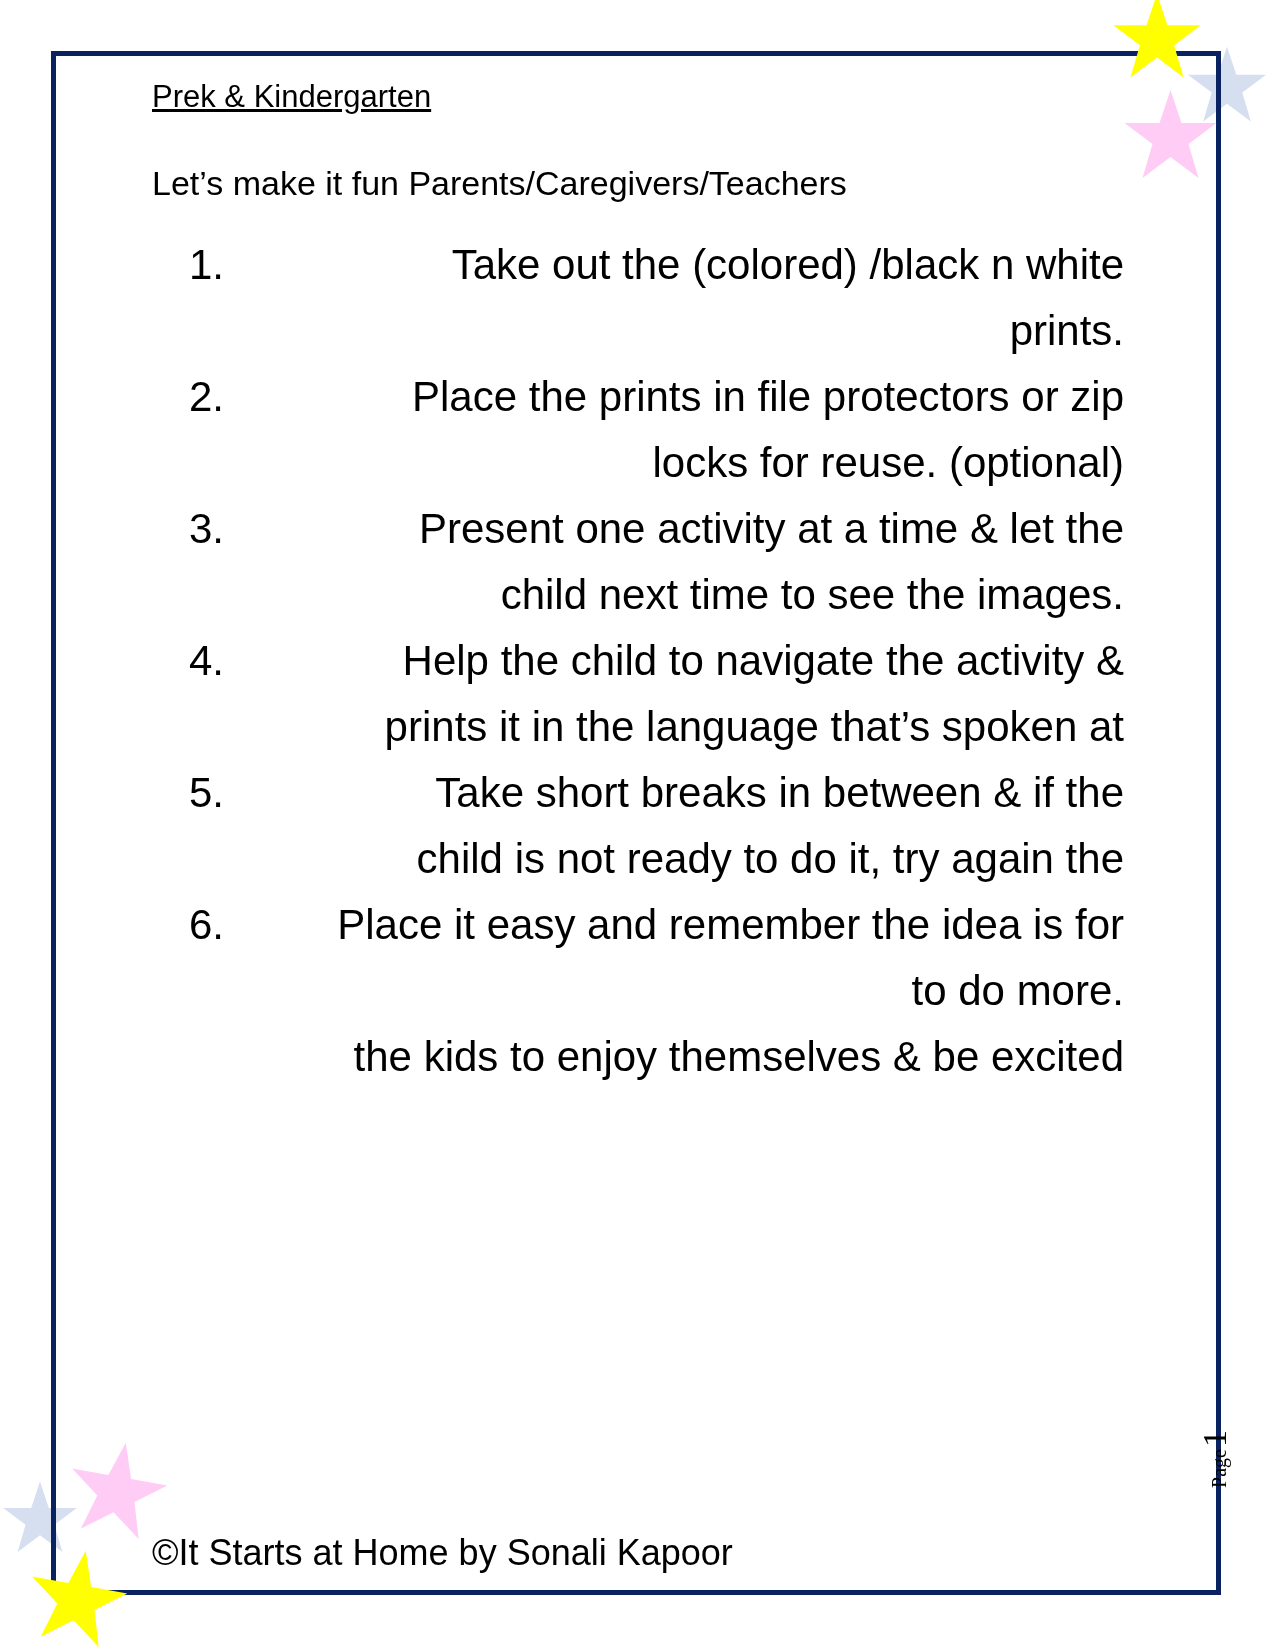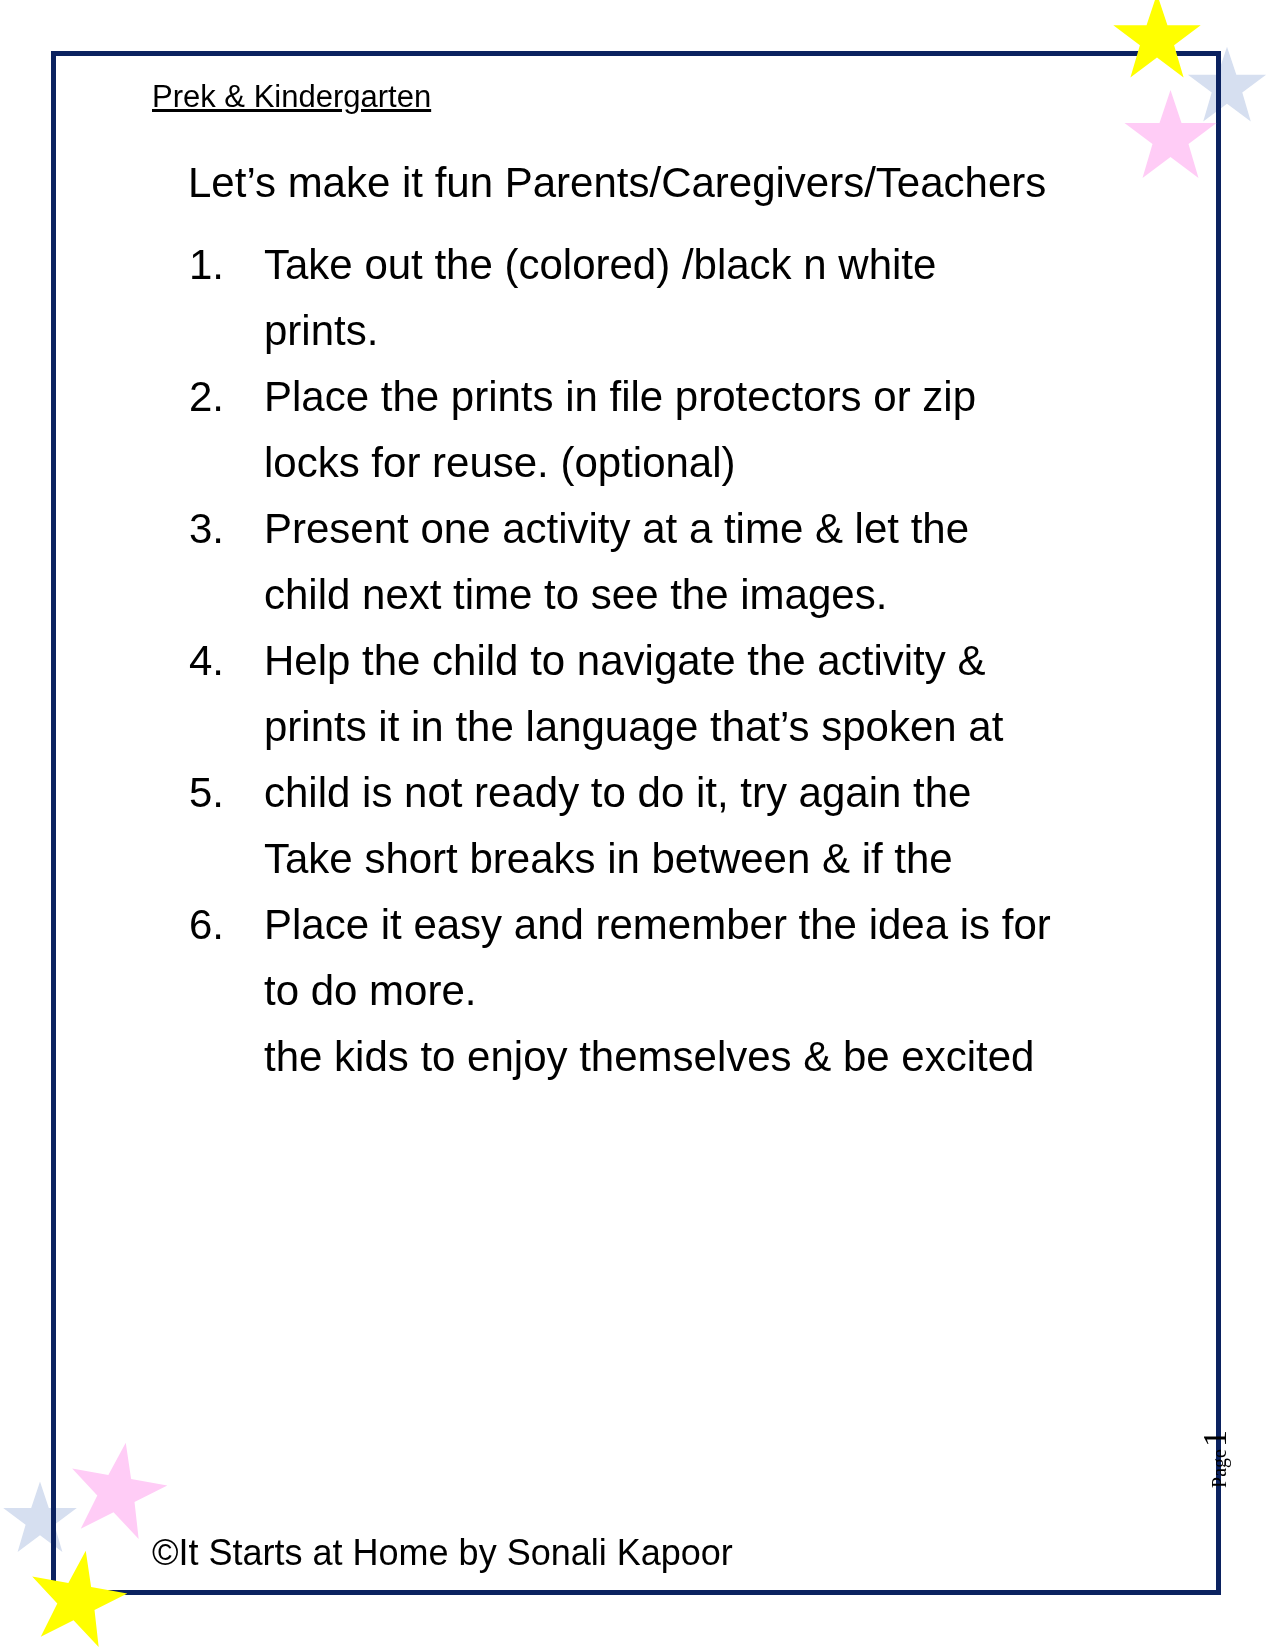--- a/index.html
+++ b/index.html
@@ -33,24 +33,23 @@
       top: 80px;
       font-size: 31px;
       line-height: 34px;
       white-space: nowrap;
       text-decoration: underline;
     }
     .title-text {
       position: absolute;
       left: 152px;
       top: 160px;
-      font-size: 42px;
+      font-size: 34px;
       line-height: 46px;
       white-space: nowrap;
-      margin-left: 36px;
     }
     .steps {
       position: absolute;
       left: 0;
       top: 232px;
       width: 1275px;
       margin: 0;
       padding: 0;
       list-style: none;
     }
@@ -69,20 +68,21 @@
     .step-text {
       display: block;
       margin-left: 264px;
       width: 860px;
       font-size: 42px;
       line-height: 66px;
     }
     .step-line {
       display: block;
       white-space: nowrap;
+      text-align: right;
     }
     .footer-text {
       position: absolute;
       left: 152px;
       top: 1533px;
       font-size: 36px;
       line-height: 40px;
       white-space: nowrap;
     }
     .page-number {
@@ -158,22 +158,22 @@
   <li class="step">
     <span class="step-num">4.</span>
     <span class="step-text">
       <span class="step-line">Help the child to navigate the activity &amp;</span>
       <span class="step-line">prints it in the language that’s spoken at</span>
     </span>
   </li>
   <li class="step">
     <span class="step-num">5.</span>
     <span class="step-text">
+      <span class="step-line">Take short breaks in between &amp; if the</span>
       <span class="step-line">child is not ready to do it, try again the</span>
-      <span class="step-line">Take short breaks in between &amp; if the</span>
     </span>
   </li>
   <li class="step">
     <span class="step-num">6.</span>
     <span class="step-text">
       <span class="step-line">Place it easy and remember the idea is for</span>
       <span class="step-line">to do more.</span>
       <span class="step-line">the kids to enjoy themselves &amp; be excited</span>
     </span>
   </li>

